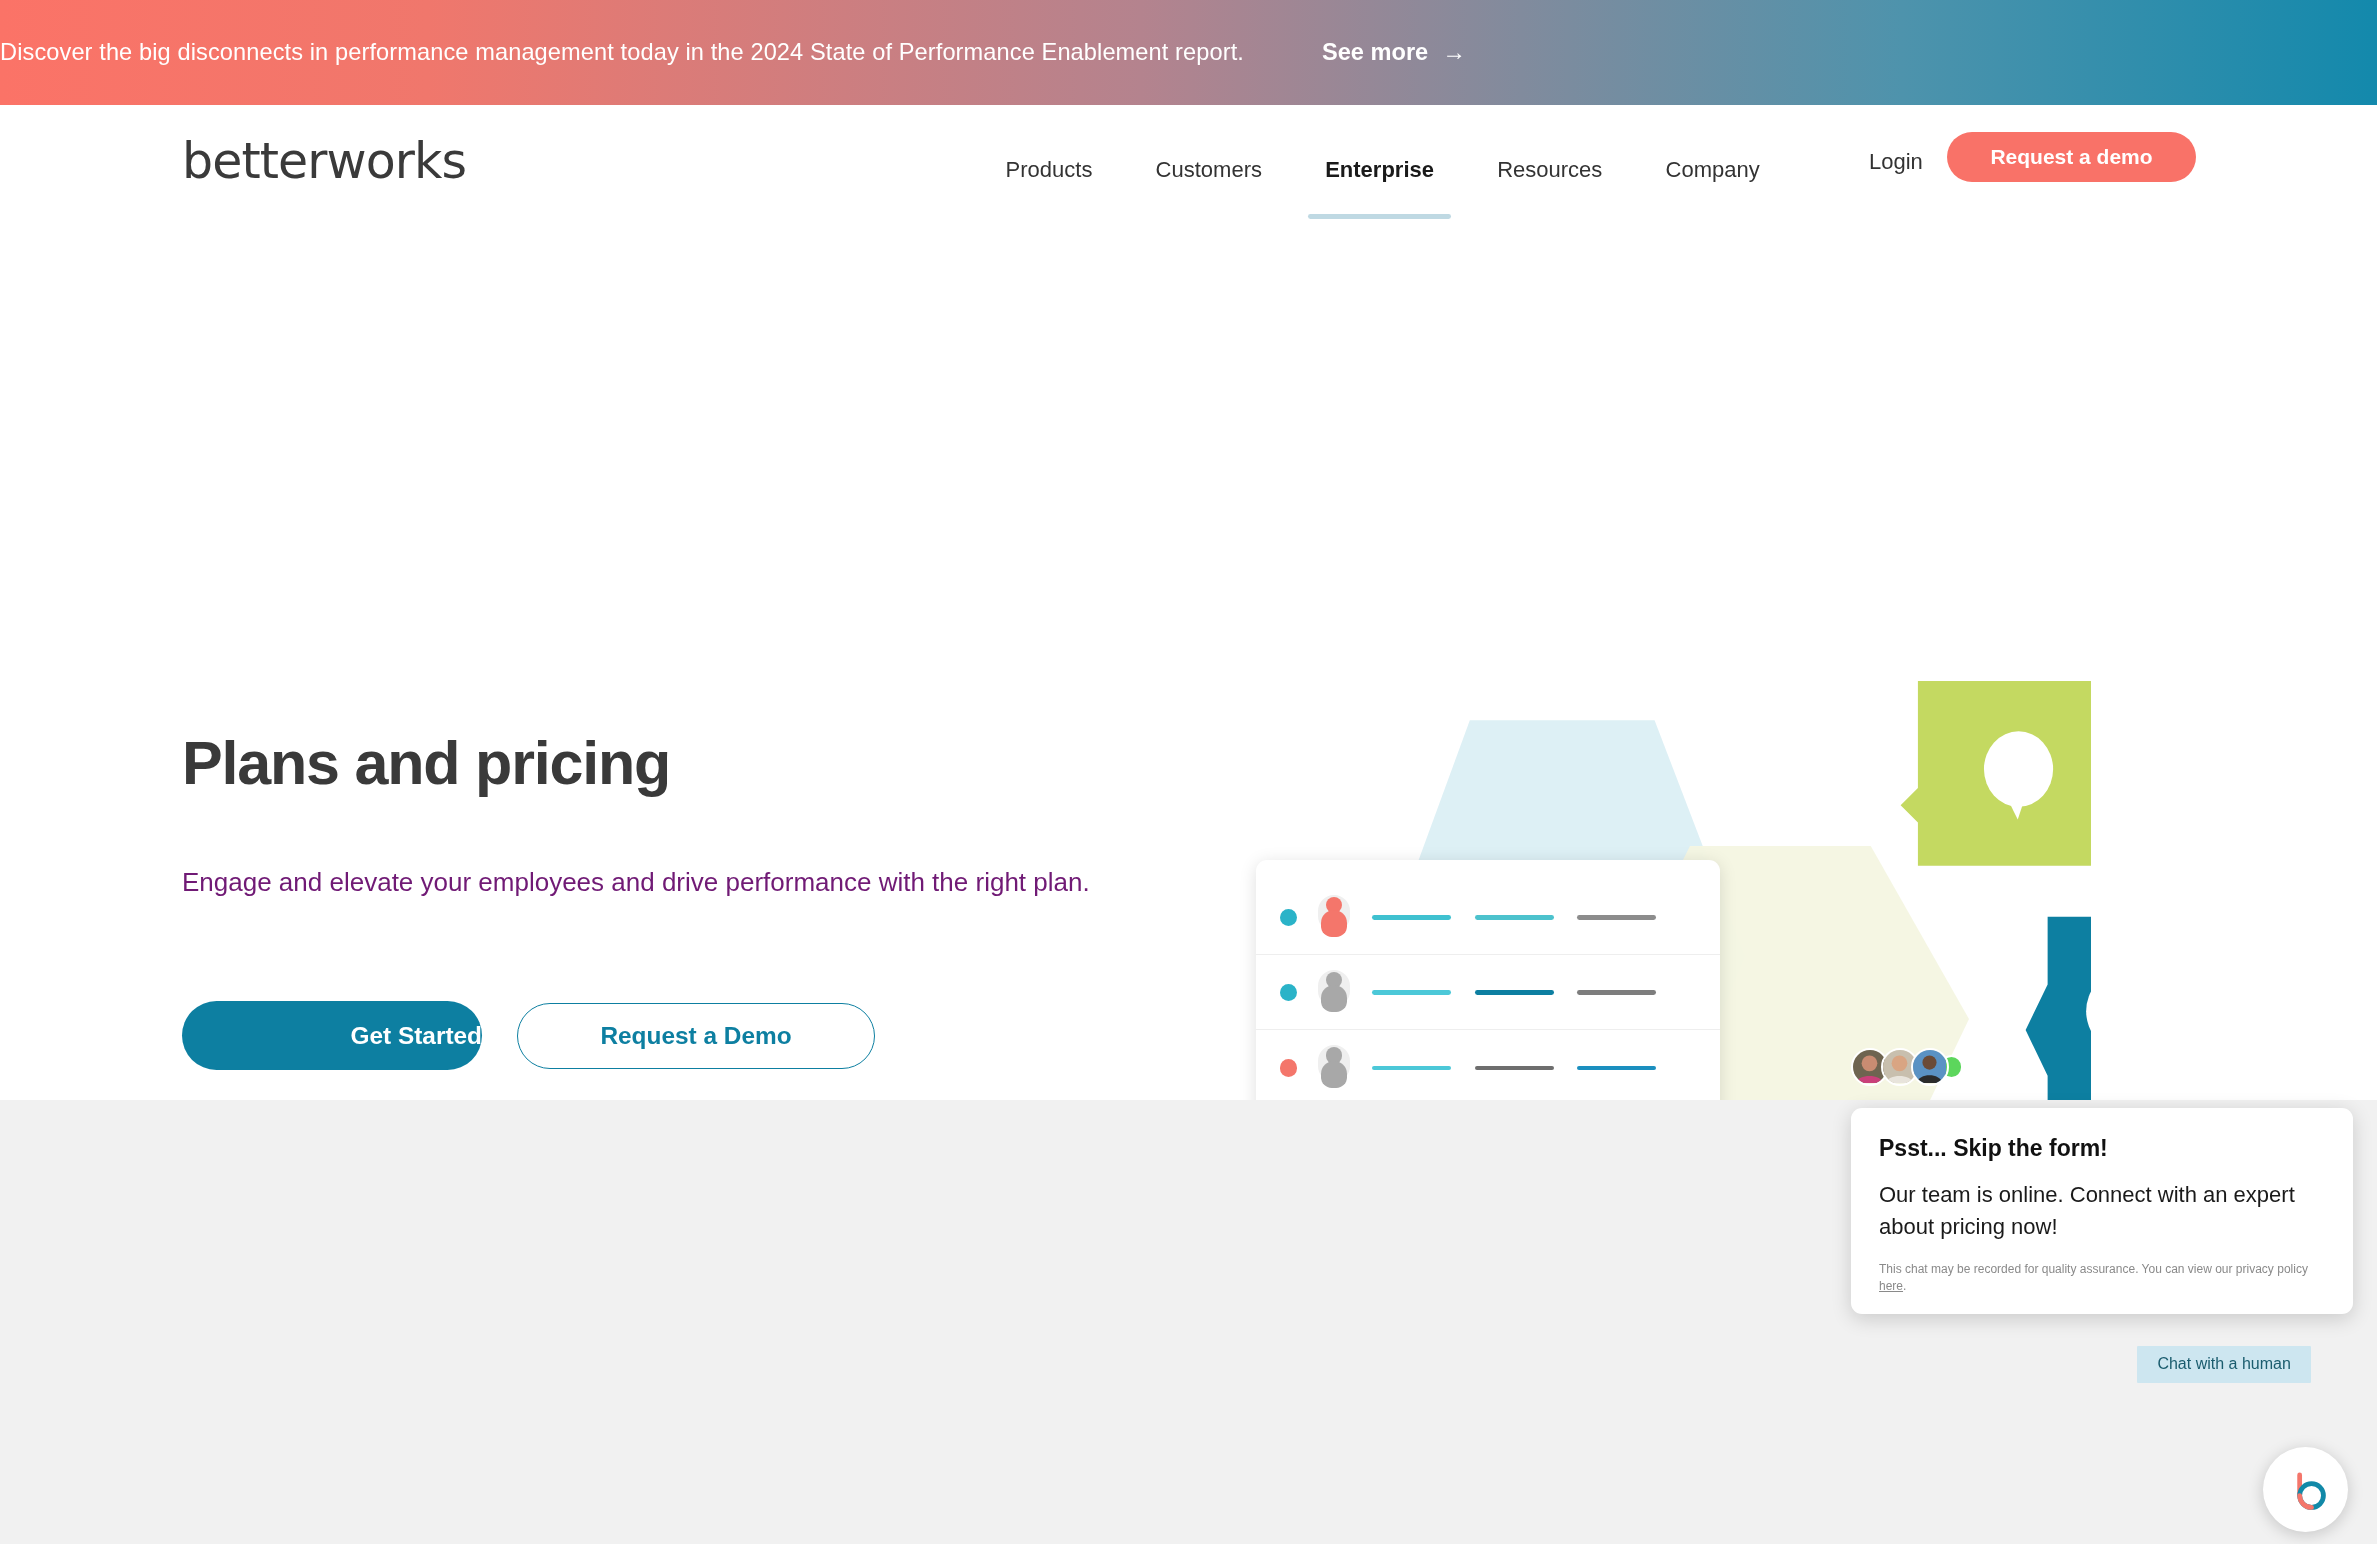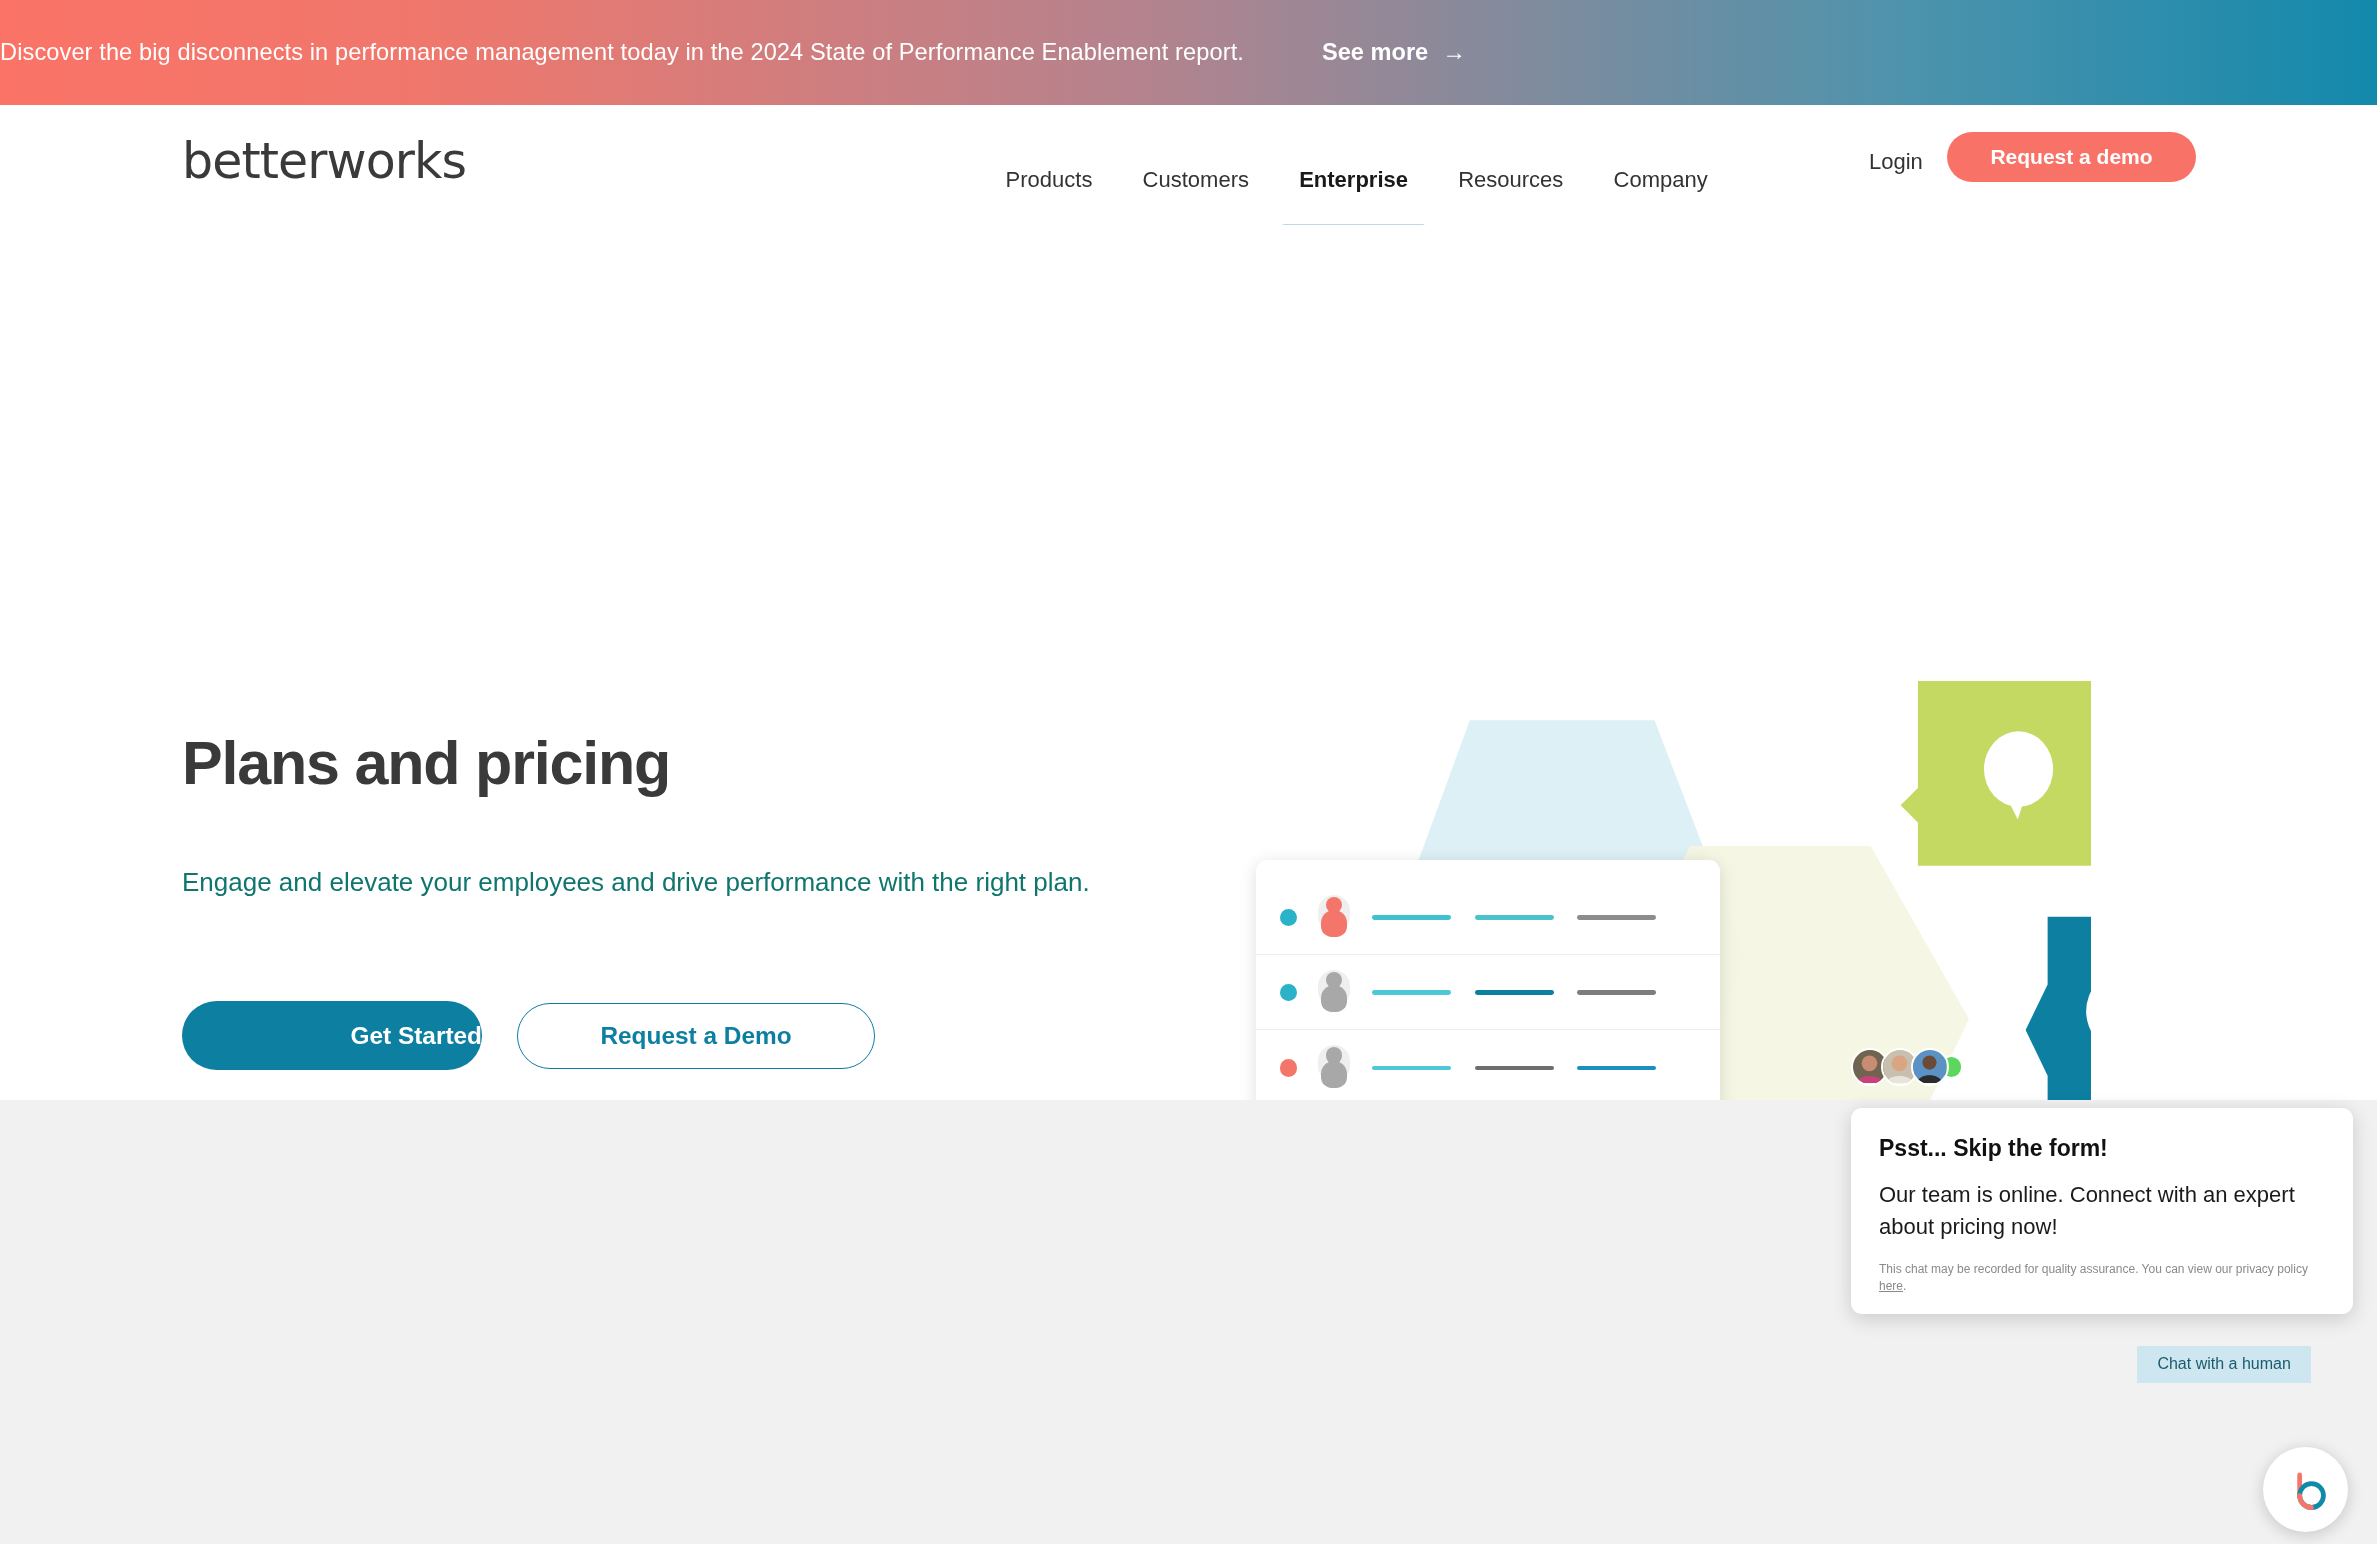--- a/index.html
+++ b/index.html
@@ -51,24 +51,24 @@
     font-size:49px;
     font-weight:400;
     letter-spacing:-0.9px;
     color:#3a3a3a;
     font-family:"DejaVu Sans", sans-serif;
     cursor:pointer;
   }
   .nav {
     position:absolute;
     left:982px;
-    top:62px;
+    top:52px;
     display:flex;
     align-items:flex-start;
-    gap:3px;
+    gap:16px;
   }
   .nav-item {
     position:relative;
     font-size:22px;
     color:#333333;
     padding:0 23.6px;
     cursor:pointer;
     white-space:nowrap;
   }
   .nav-item.active { font-weight:bold; color:#1a1a1a; }
@@ -122,21 +122,21 @@
     letter-spacing:-1.2px;
     color:#3a3a3a;
   }
   .hero-sub {
     position:absolute;
     left:182px;
     top:637px;
     width:928px;
     font-size:26px;
     line-height:1.58;
-    color:#0f766e;
+    color:#701a75;
   }
   .hero-buttons {
     position:absolute;
     left:182px;
     top:776px;
     display:flex;
     gap:35px;
   }
   .btn-primary {
     width:300px;

